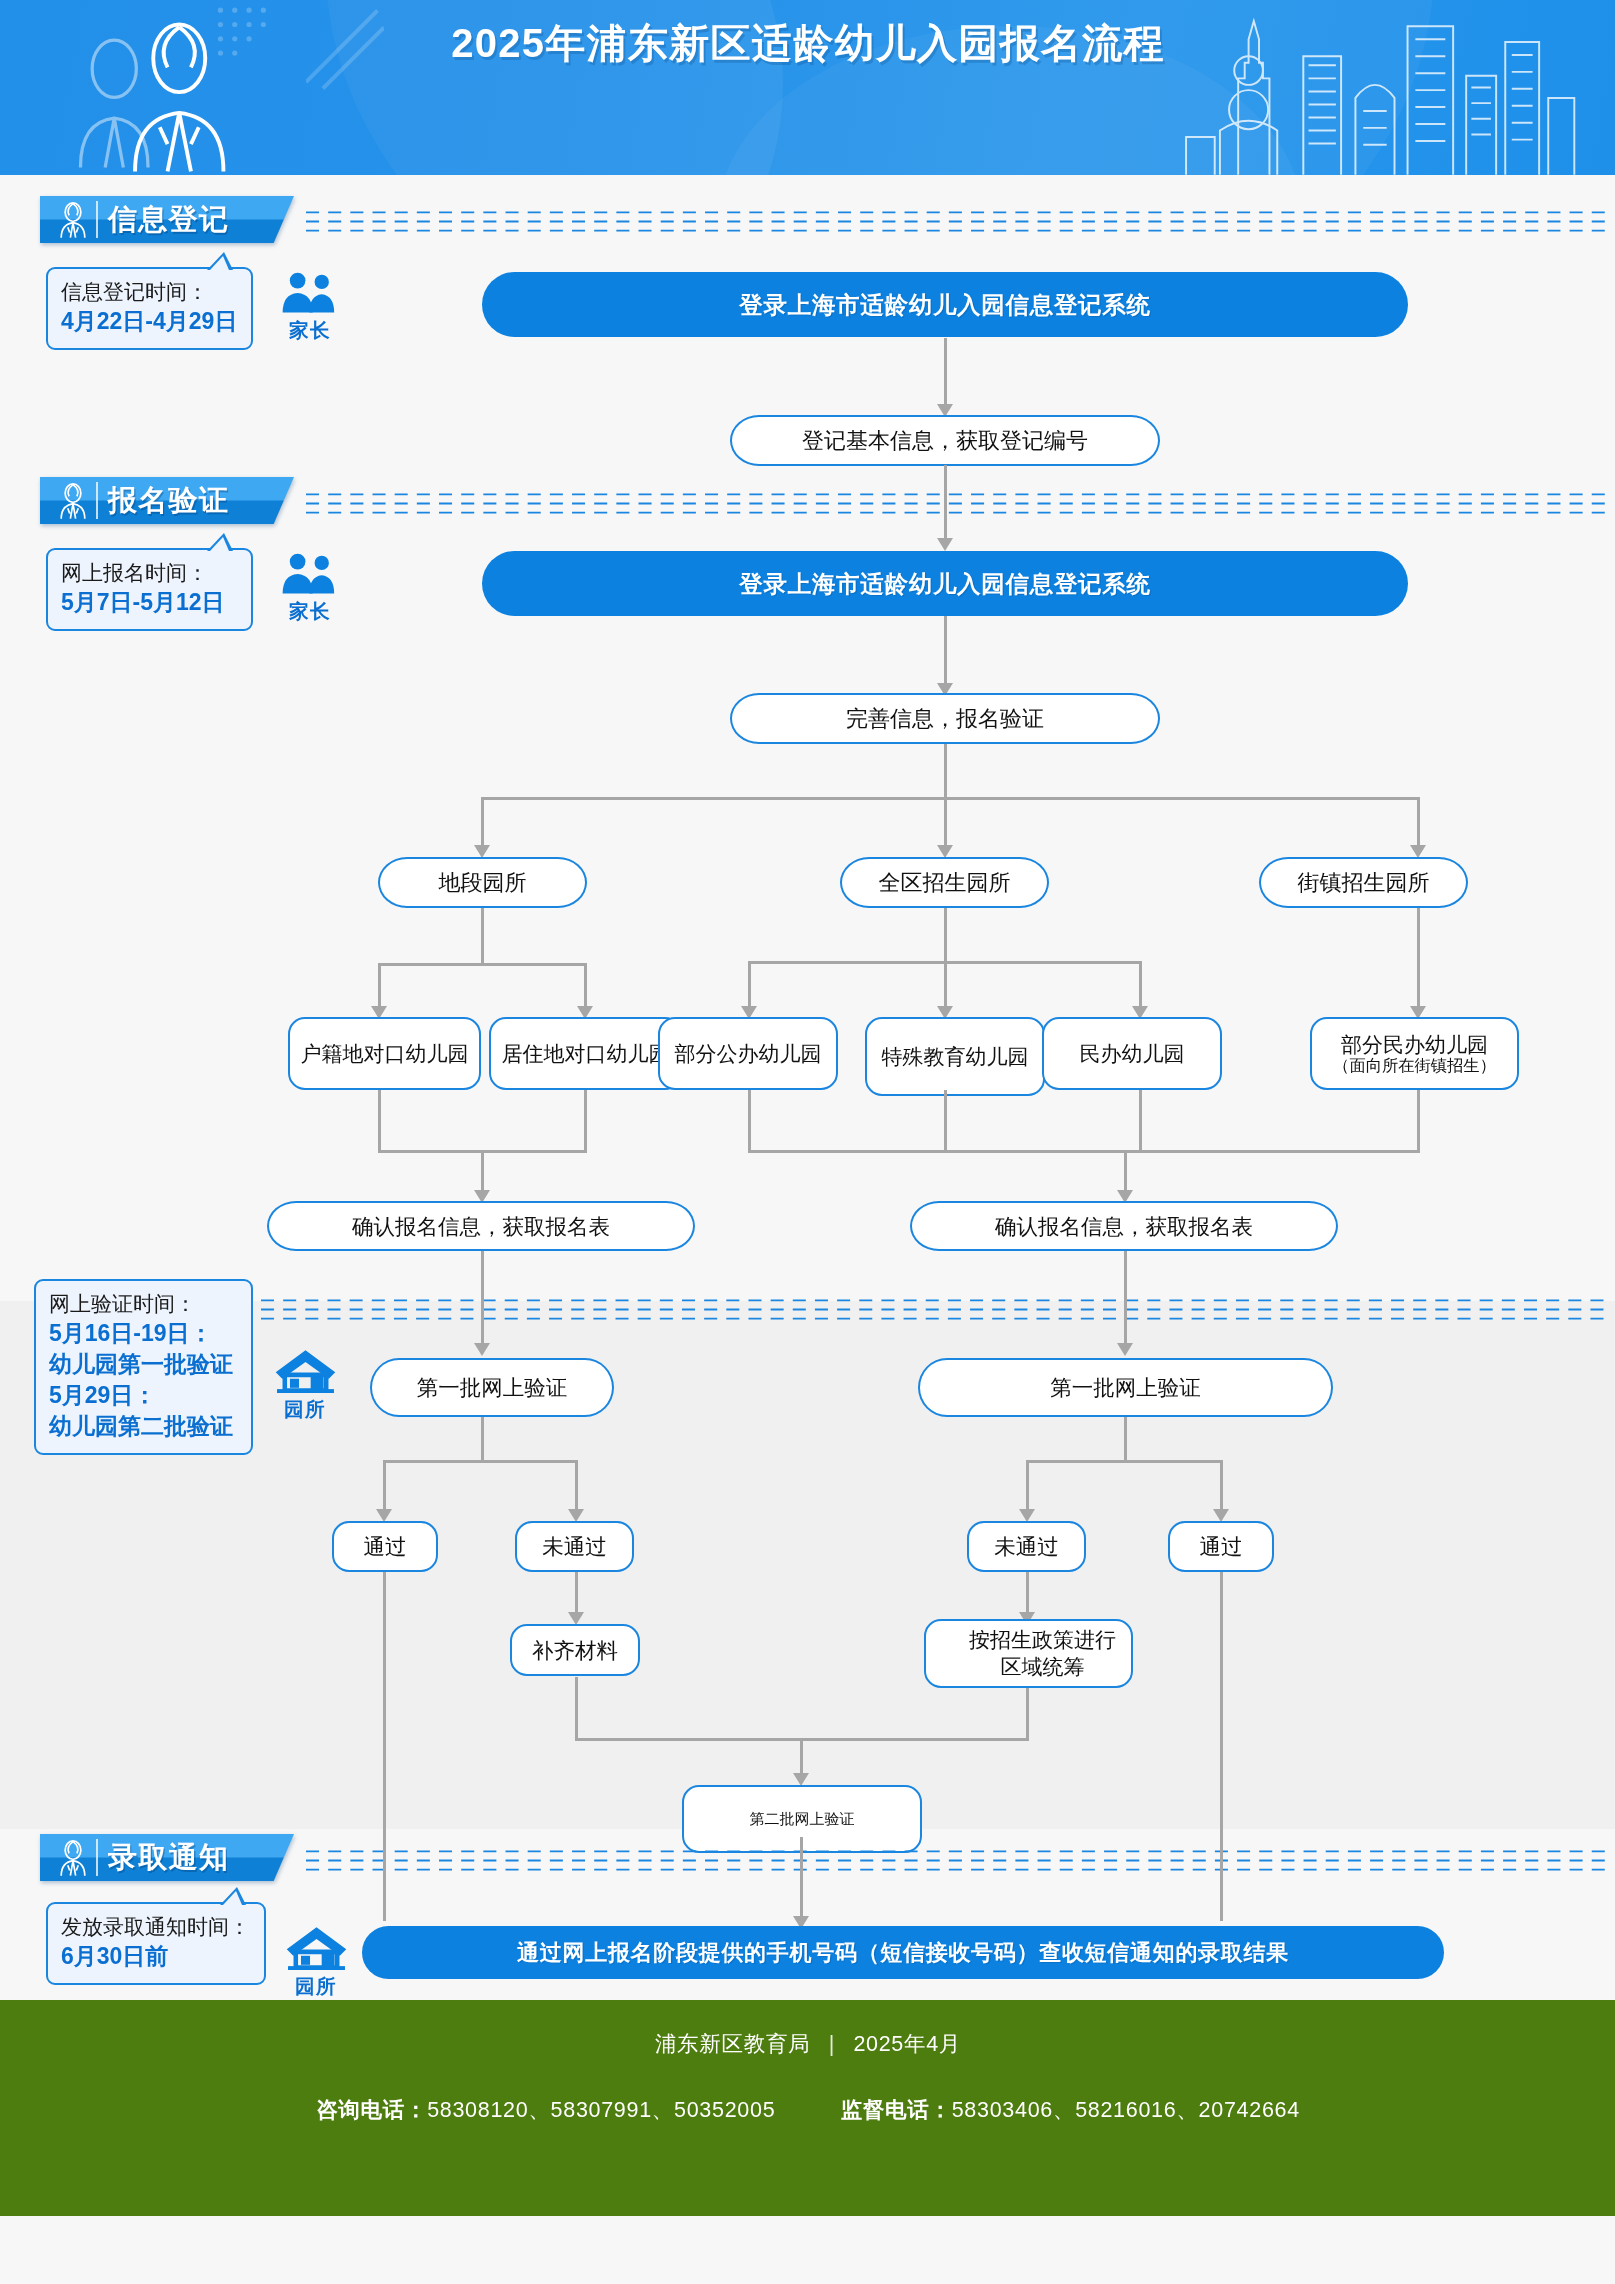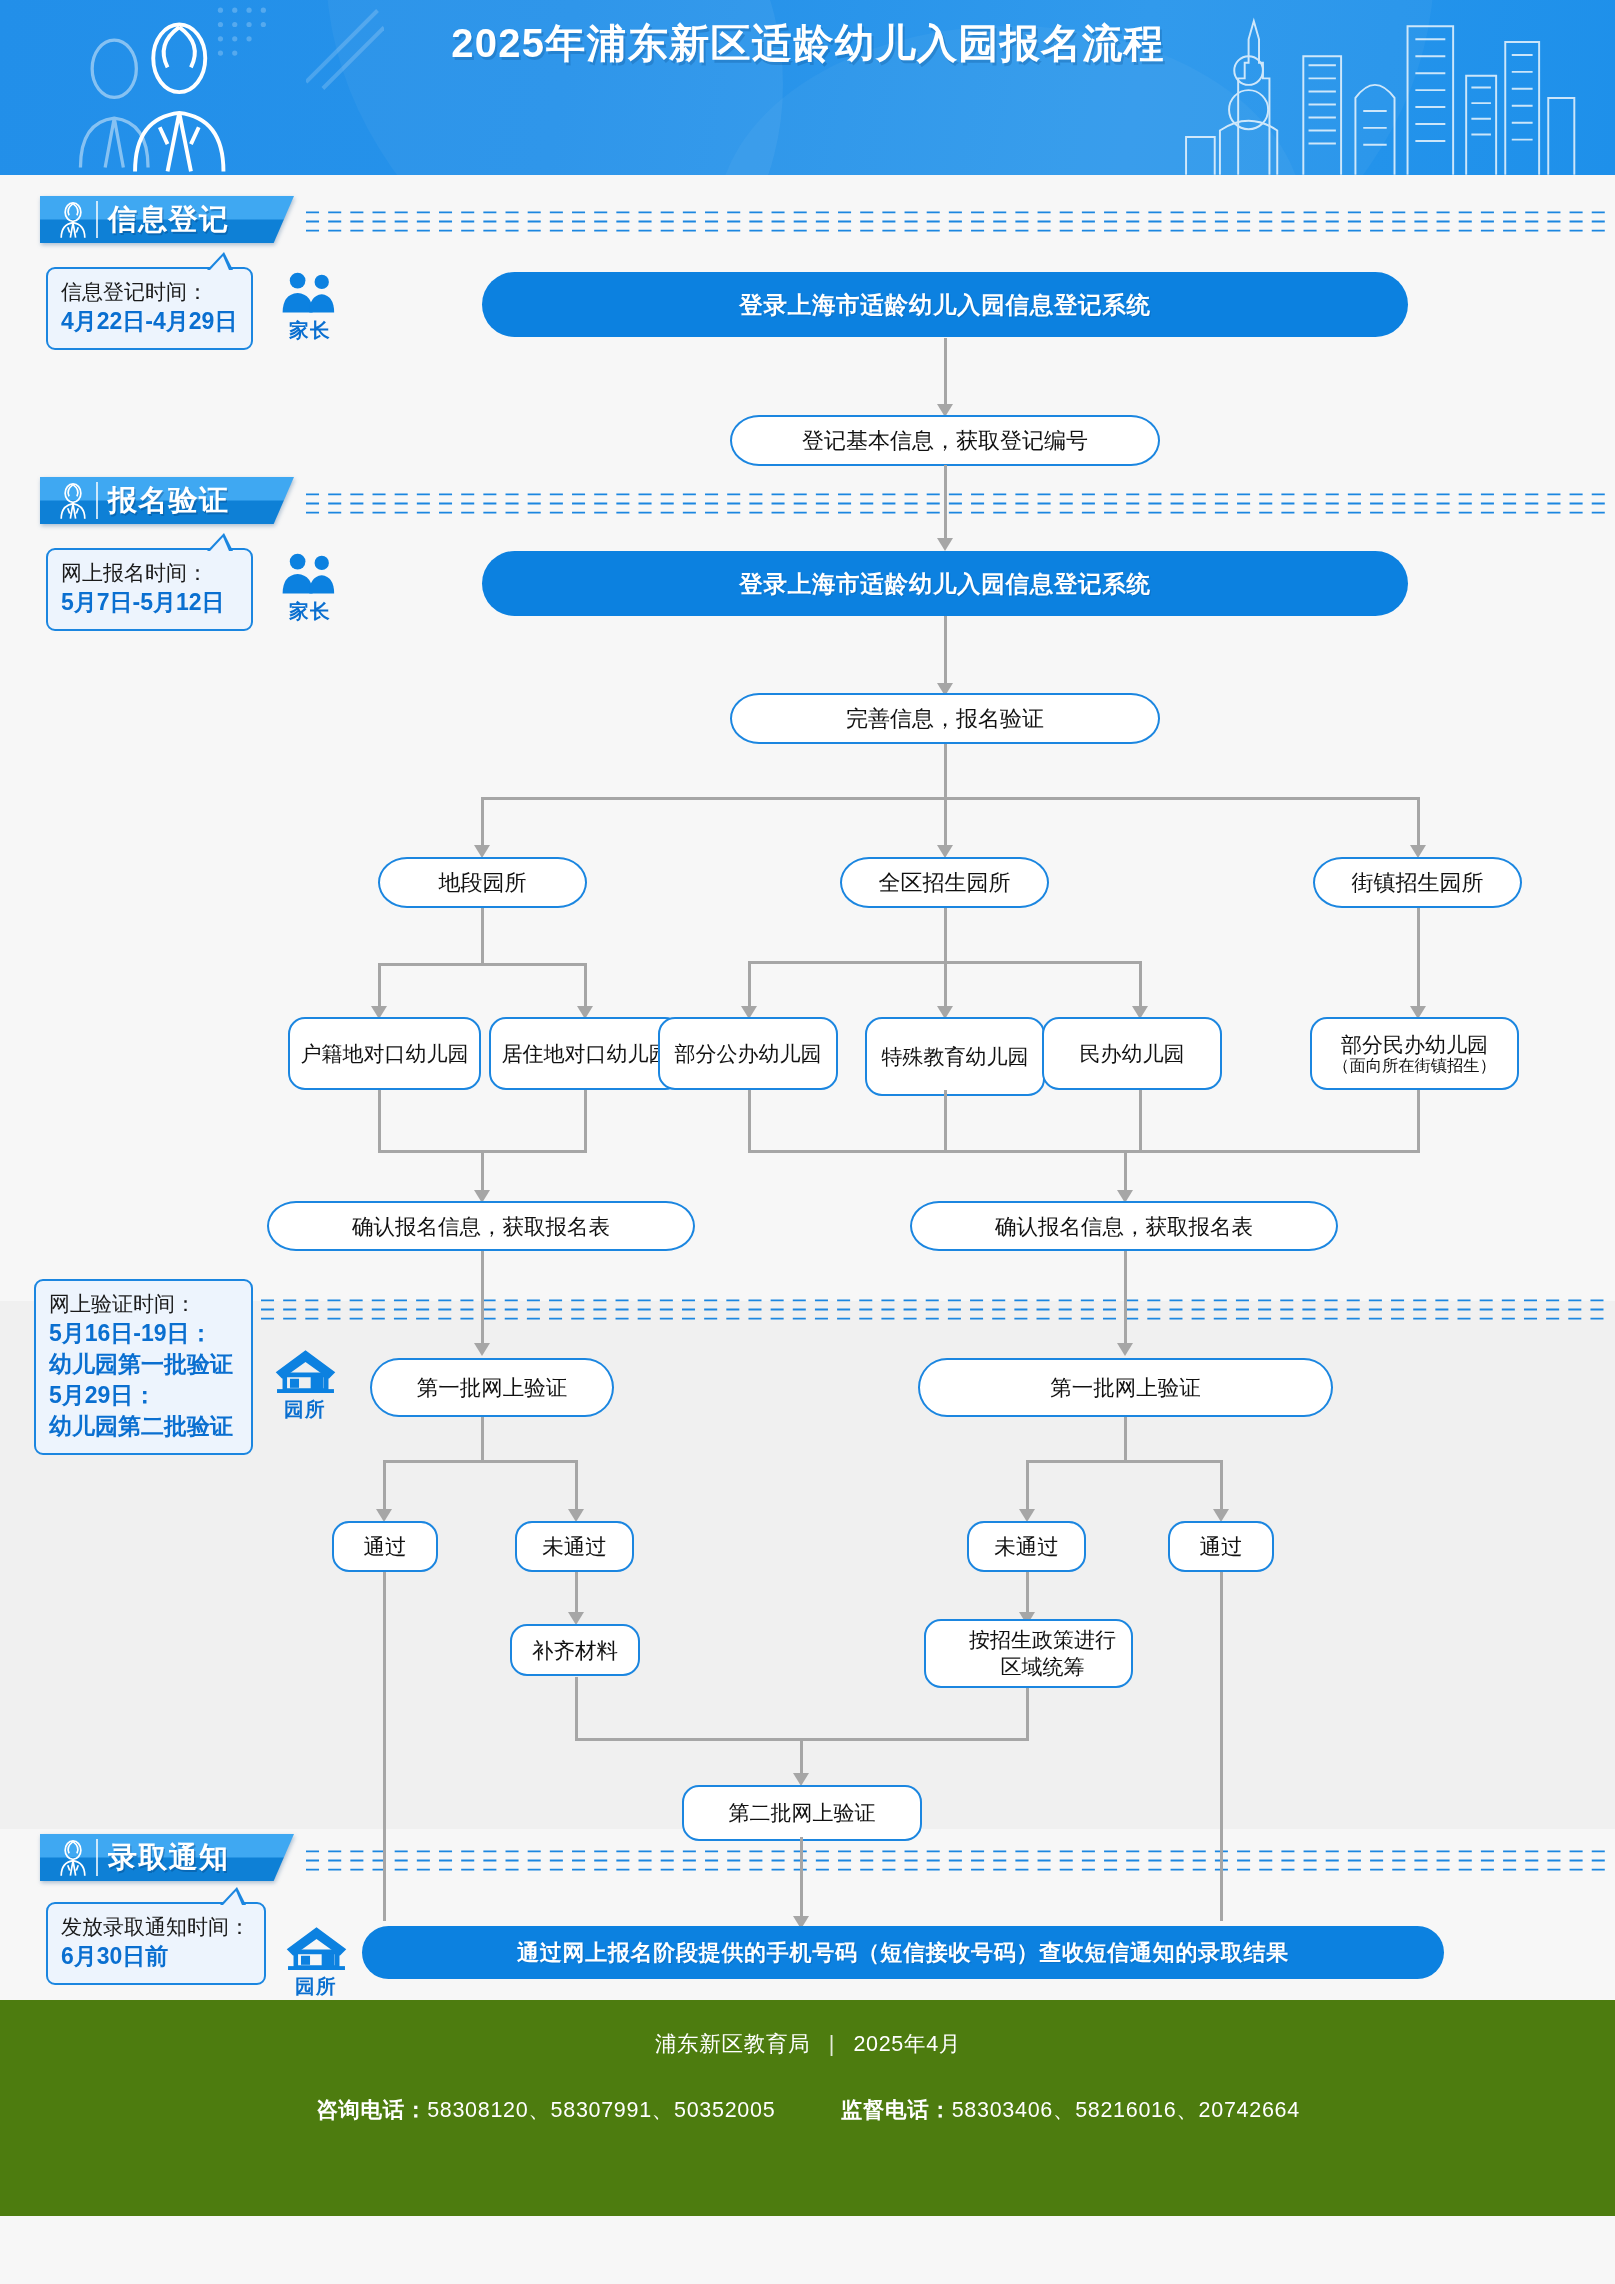--- a/index.html
+++ b/index.html
@@ -334,21 +334,21 @@
   <div class="arrowhead" style="left:474px; top:845px;"></div>
   <div class="arrowhead" style="left:937px; top:845px;"></div>
   <div class="arrowhead" style="left:1410px; top:845px;"></div>
 
   <div class="node cap" style="left:378px; top:857px; width:209px; height:51px; font-size:22px;">
     <span>地段园所</span>
   </div>
   <div class="node cap" style="left:840px; top:857px; width:209px; height:51px; font-size:22px;">
     <span>全区招生园所</span>
   </div>
-  <div class="node cap" style="left:1313px; top:857px; width:209px; height:51px; font-size:22px;">
+  <div class="node cap" style="left:1259px; top:857px; width:209px; height:51px; font-size:22px;">
     <span>街镇招生园所</span>
   </div>
 
   <div class="ln v" style="left:481px; top:908px; height:55px;"></div>
   <div class="ln h" style="left:378px; top:963px; width:209px;"></div>
   <div class="ln v" style="left:378px; top:963px; height:47px;"></div>
   <div class="ln v" style="left:584px; top:963px; height:47px;"></div>
   <div class="arrowhead" style="left:371px; top:1006px;"></div>
   <div class="arrowhead" style="left:577px; top:1006px;"></div>
 
@@ -486,21 +486,21 @@
     <span>按招生政策进行</span>
     <span>区域统筹</span>
   </div>
 
   <div class="ln v" style="left:575px; top:1677px; height:64px;"></div>
   <div class="ln v" style="left:1026px; top:1688px; height:52px;"></div>
   <div class="ln h" style="left:575px; top:1738px; width:454px;"></div>
   <div class="ln v" style="left:800px; top:1738px; height:40px;"></div>
   <div class="arrowhead" style="left:793px; top:1773px;"></div>
 
-  <div class="node soft" style="left:682px; top:1785px; width:240px; height:56px; font-size:21px;align-items:center;">
+  <div class="node soft" style="left:682px; top:1785px; width:240px; height:68px; font-size:15px;align-items:center;">
     <span>第二批网上验证</span>
   </div>
 
   <div class="sec-badge" style="left:40px; top:1834px;">
     <div class="shape"></div>
     <svg class="per-icon" width="38" height="38" viewBox="0 0 58 58">
       <g fill="none" stroke="#ffffff" stroke-width="2.6">
         <ellipse cx="29" cy="17" rx="12" ry="14"></ellipse>
         <path d="M29 4 q-11 8 -6 18 M29 4 q11 8 6 18"></path>
         <path d="M11 56 q0-20 18-23 q18 3 18 23"></path>

